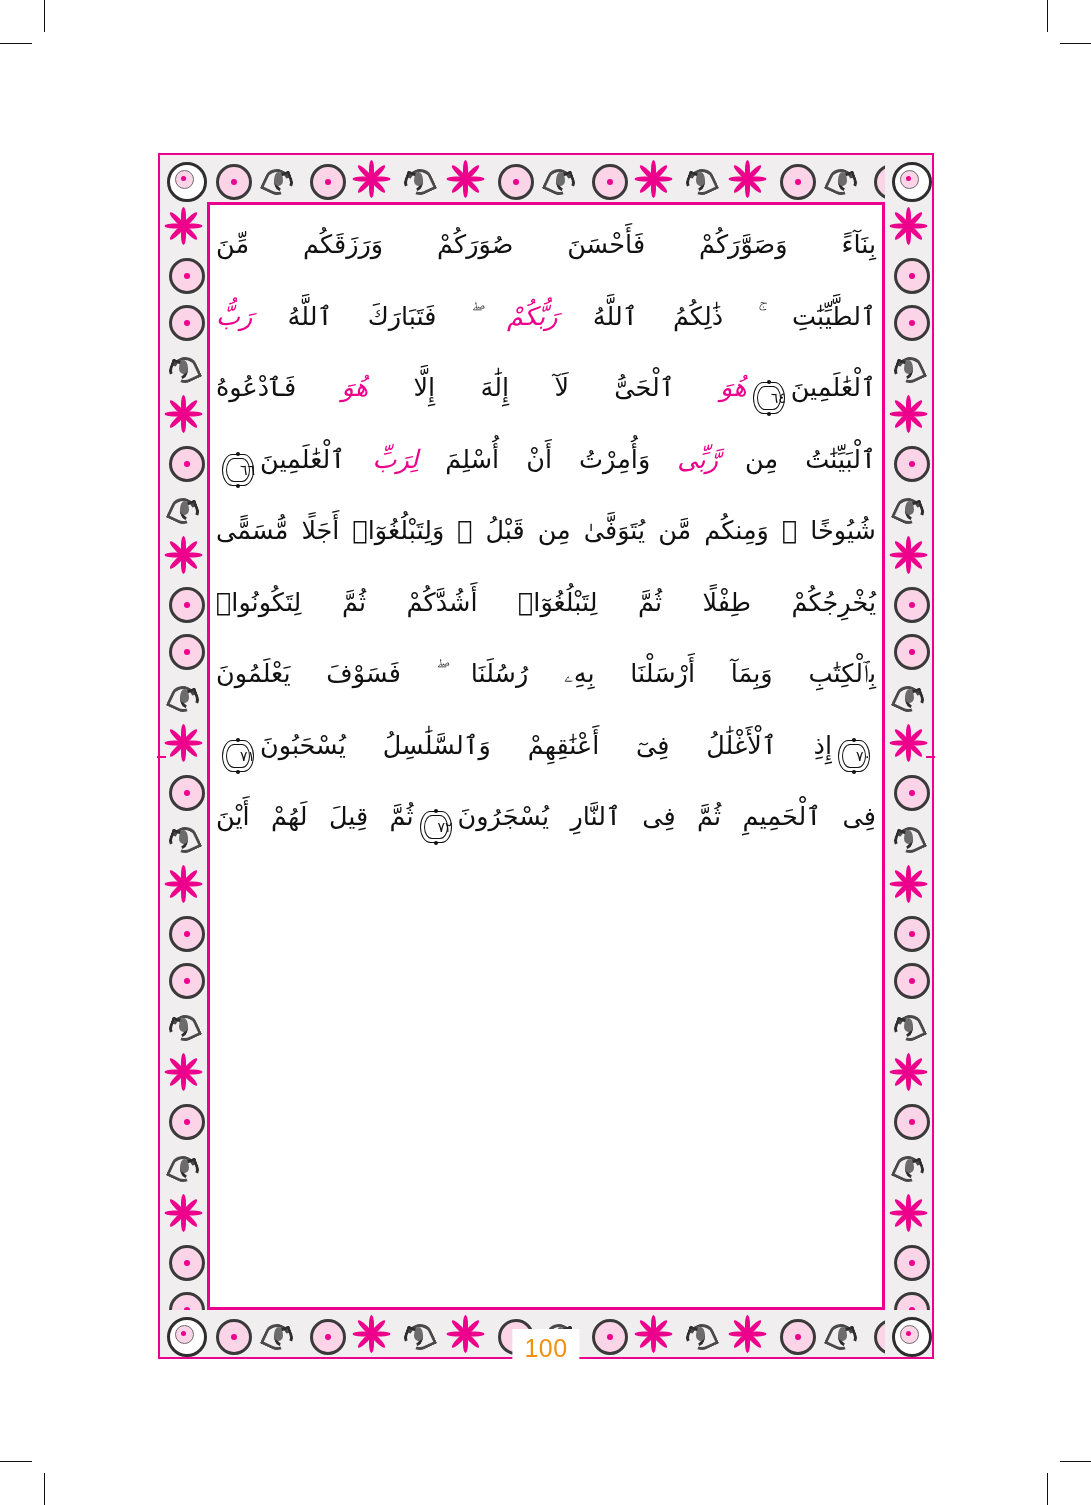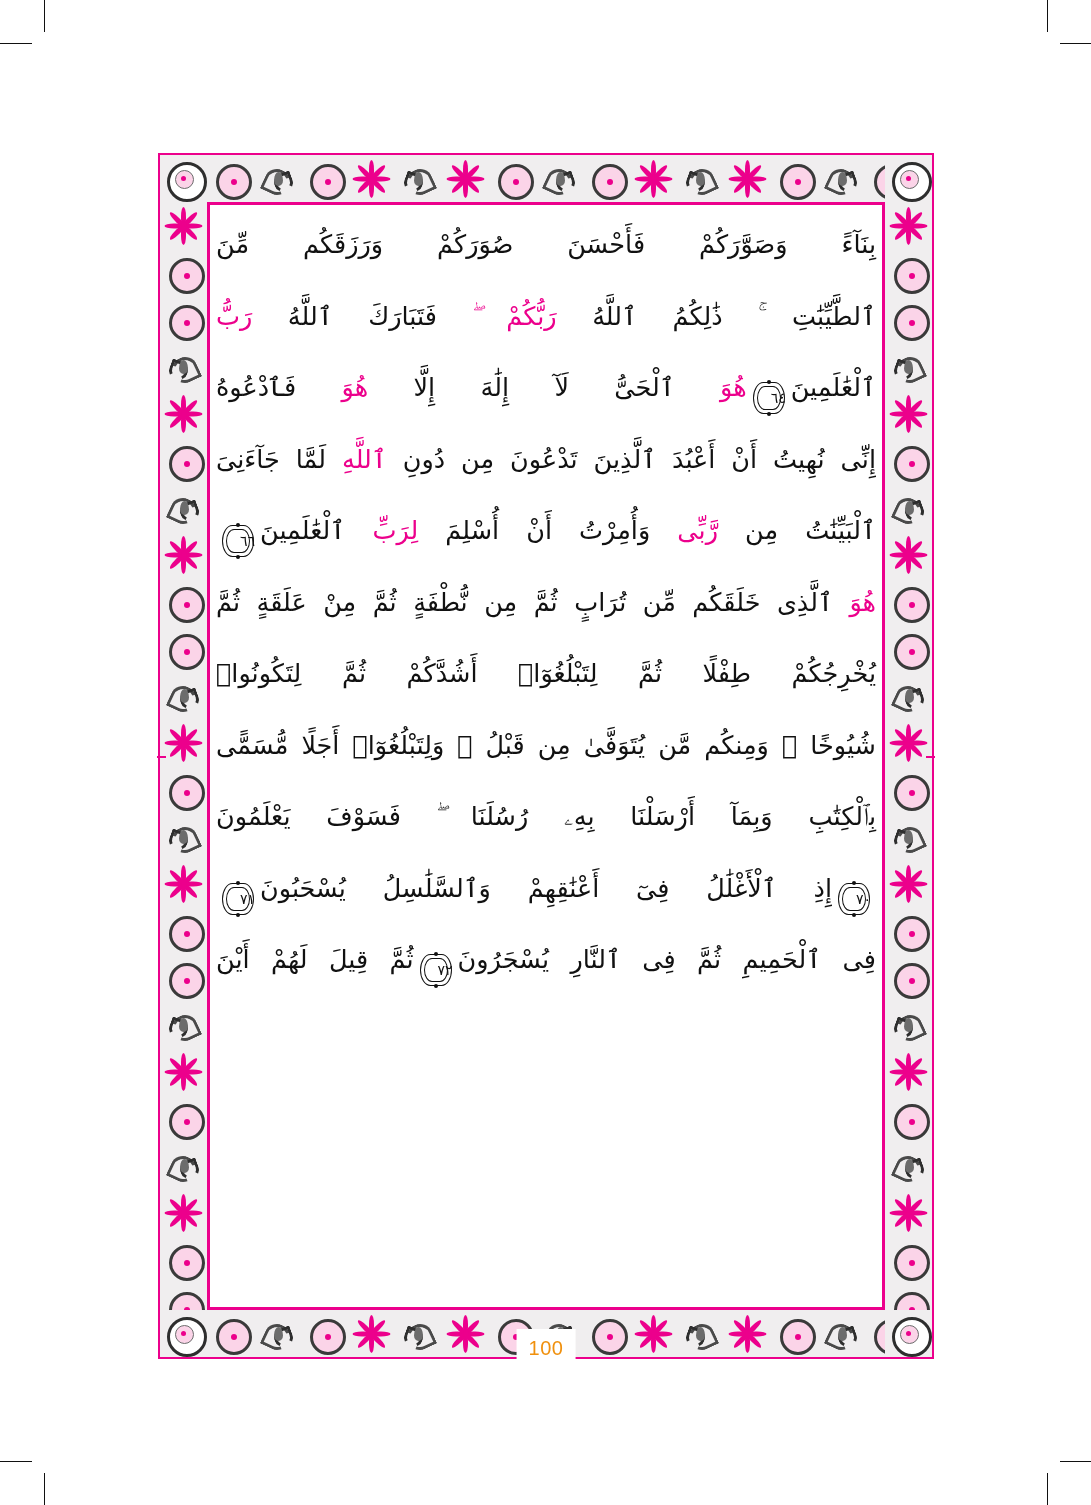--- a/index.html
+++ b/index.html
@@ -91,21 +91,21 @@
     direction: rtl;
     unicode-bidi: isolate;
     text-align: justify;
     text-align-last: justify;
     white-space: nowrap;
     overflow: visible;
     letter-spacing: 0px;
   }
   .ayah-line.last { text-align-last: right; }
 
-  .hl { color: #ec008c; }
+  .hl { color: #ec008c; font-style: italic; }
 
   .ayah-num {
     display: inline-block;
     position: relative;
     width: 34px;
     height: 34px;
     vertical-align: -7px;
     margin: 0 5px;
     line-height: 34px;
     text-align: center;
@@ -156,21 +156,21 @@
 
   
   .page-number {
     position: absolute;
     left: 50%;
     bottom: -6px;
     transform: translateX(-50%);
     background: #ffffff;
     padding: 2px 12px 0 12px;
     font-family: "Liberation Sans", sans-serif;
-    font-size: 20px;
+    font-size: 25px;
     font-weight: 500;
     color: #f0900d;
     letter-spacing: 0.5px;
     line-height: 34px;
     z-index: 40;
   }
 
   
   .tile-row {
     position: absolute;
@@ -968,24 +968,22 @@
     <div class="side-tick" style="left:-3px; top:50%;"></div>
     <div class="side-tick" style="right:-3px; top:50%;"></div>
   </div>
 
   <div class="frame-inner"></div>
 
   <div class="text-field" id="text-field">
       <div class="ayah-line"><span>بِنَآءً وَصَوَّرَكُمْ فَأَحْسَنَ صُوَرَكُمْ وَرَزَقَكُم مِّنَ</span></div>
       <div class="ayah-line"><span>ٱلطَّيِّبَٰتِ ۚ ذَٰلِكُمُ ٱللَّهُ </span><span class="hl">رَبُّكُمْ </span><span>ۖ فَتَبَارَكَ ٱللَّهُ </span><span class="hl">رَبُّ</span></div>
       <div class="ayah-line"><span>ٱلْعَٰلَمِينَ</span><span class="ayah-num"><span class="ring1"></span><span class="ring2"></span><span class="dot-t"></span><span class="dot-b"></span><span class="num">٦٤</span></span><span class="hl">هُوَ</span><span> ٱلْحَىُّ لَآ إِلَٰهَ إِلَّا </span><span class="hl">هُوَ</span><span> فَٱدْعُوهُ</span></div>
-      <div class="ayah-line"><span>إِنِّى نُهِيتُ أَنْ أَعْبُدَ ٱلَّذِينَ تَدْعُونَ مِن دُونِ </span><span class="hl">ٱللَّهِ</span><span> لَمَّا جَآءَنِىَ</span></div>
       <div class="ayah-line"><span>ٱلْبَيِّنَٰتُ مِن </span><span class="hl">رَّبِّى</span><span> وَأُمِرْتُ أَنْ أُسْلِمَ </span><span class="hl">لِرَبِّ</span><span> ٱلْعَٰلَمِينَ</span><span class="ayah-num"><span class="ring1"></span><span class="ring2"></span><span class="dot-t"></span><span class="dot-b"></span><span class="num">٦٦</span></span></div>
-      <div class="ayah-line"><span class="hl">هُوَ</span><span> ٱلَّذِى خَلَقَكُم مِّن تُرَابٍ ثُمَّ مِن نُّطْفَةٍ ثُمَّ مِنْ عَلَقَةٍ ثُمَّ</span></div>
+      <div class="ayah-line"><span>شُيُوخًا ۚ وَمِنكُم مَّن يُتَوَفَّىٰ مِن قَبْلُ ۖ وَلِتَبْلُغُوٓا۟ أَجَلًا مُّسَمًّى</span></div>
       <div class="ayah-line"><span>يُخْرِجُكُمْ طِفْلًا ثُمَّ لِتَبْلُغُوٓا۟ أَشُدَّكُمْ ثُمَّ لِتَكُونُوا۟</span></div>
-      <div class="ayah-line"><span>شُيُوخًا ۚ وَمِنكُم مَّن يُتَوَفَّىٰ مِن قَبْلُ ۖ وَلِتَبْلُغُوٓا۟ أَجَلًا مُّسَمًّى</span></div>
       <div class="ayah-line"><span>بِٱلْكِتَٰبِ وَبِمَآ أَرْسَلْنَا بِهِۦ رُسُلَنَا ۖ فَسَوْفَ يَعْلَمُونَ</span></div>
       <div class="ayah-line"><span class="ayah-num"><span class="ring1"></span><span class="ring2"></span><span class="dot-t"></span><span class="dot-b"></span><span class="num">٧٠</span></span><span>إِذِ ٱلْأَغْلَٰلُ فِىٓ أَعْنَٰقِهِمْ وَٱلسَّلَٰسِلُ يُسْحَبُونَ</span><span class="ayah-num"><span class="ring1"></span><span class="ring2"></span><span class="dot-t"></span><span class="dot-b"></span><span class="num">٧١</span></span></div>
       <div class="ayah-line"><span>فِى ٱلْحَمِيمِ ثُمَّ فِى ٱلنَّارِ يُسْجَرُونَ</span><span class="ayah-num"><span class="ring1"></span><span class="ring2"></span><span class="dot-t"></span><span class="dot-b"></span><span class="num">٧٢</span></span><span>ثُمَّ قِيلَ لَهُمْ أَيْنَ</span></div>
     </div>
 
   <div class="page-number">100</div>
 </div>
 
 </body></html>

